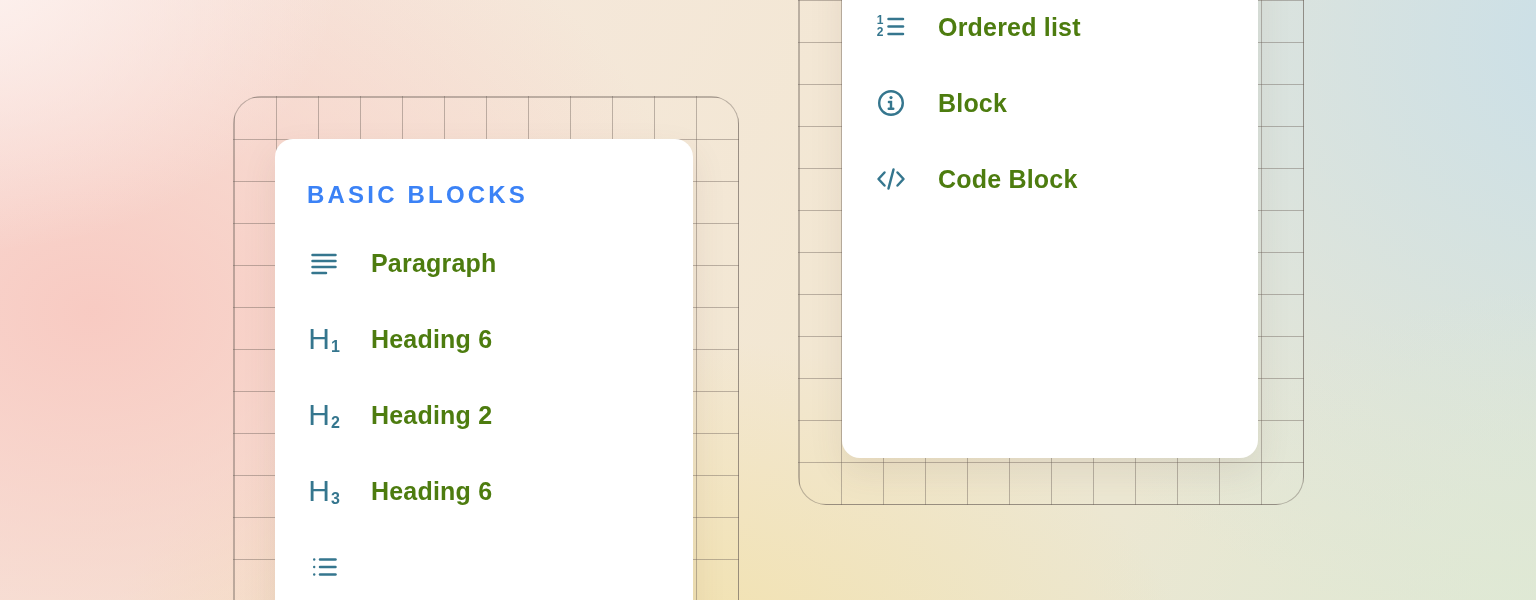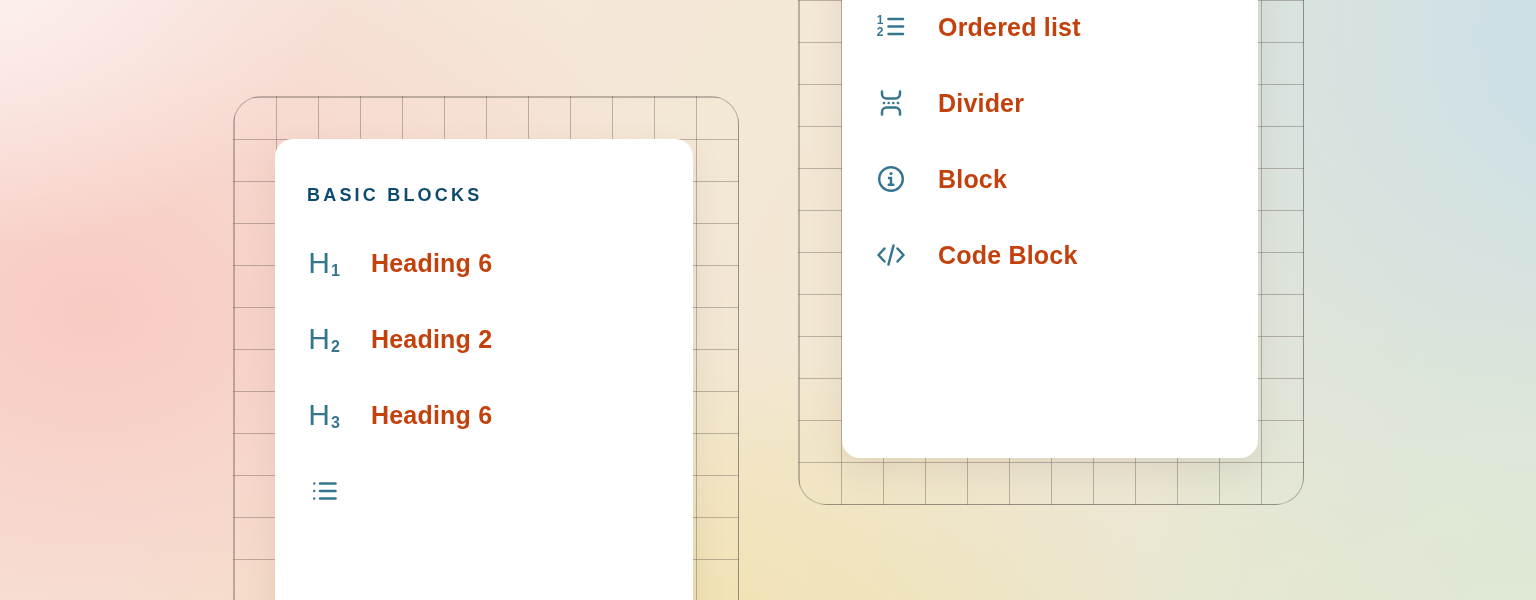--- a/index.html
+++ b/index.html
@@ -33,39 +33,39 @@
     position:absolute;
     background:#ffffff;
     border-radius:18px;
     box-shadow:0 14px 34px rgba(96,66,54,0.10);
   }
   .card-left{ left:275px; top:139px; width:418px; height:540px; padding:0; }
   .card-right{ left:842px; top:-49px; width:416px; height:507px; }
   .section-label{
     margin:44px 0 18px 32px;
     height:24px; line-height:24px;
-    font-size:18px; font-weight:700;
+    font-size:24px; font-weight:700;
     letter-spacing:3.2px;
-    color:#0c4a6e;
+    color:#3b82f6;
   }
   .card-right .items{ padding-top:38px; }
   .item{
     height:76px;
     display:flex; align-items:center;
     padding-left:33px;
     cursor:pointer;
   }
   .item .icon{
     width:32px; height:32px; flex:0 0 32px;
     display:flex; align-items:center; justify-content:center;
   }
   .item .label{
     margin-left:31px;
     font-size:25px; font-weight:700;
-    color:#c2410c;
+    color:#4d7c0f;
     letter-spacing:0.2px;
     white-space:nowrap;
   }
   .icon svg{ display:block; }
   .hicon{
     font-size:30px; font-weight:400; color:#35768e; line-height:1;
     display:flex; align-items:flex-end;
   }
   .hicon .hsub{
     font-size:16px; font-weight:600; line-height:1;
@@ -78,20 +78,31 @@
 
 <div></div>
 
 <div class="grid-panel grid-left"></div>
 <div class="grid-panel grid-right"></div>
 
 <div class="card card-left">
   <div class="section-label">BASIC BLOCKS</div>
   <div class="items">
 
+    <div class="item">
+      <span class="icon">
+        <svg width="32" height="32" viewBox="0 0 32 32" fill="none" stroke="#35768e" stroke-width="2.5" stroke-linecap="round">
+          <path d="M4.5 8 H27.5"></path>
+            <path d="M4.5 14 H27.5"></path>
+            <path d="M4.5 20 H27.5"></path>
+            <path d="M4.5 26 H18"></path>
+        </svg>
+      </span>
+      <span class="label">Paragraph</span>
+    </div>
 
     <div class="item">
       <span class="icon">
         <span class="hicon">
             <span>H</span>
             <span class="hsub">1</span>
           </span>
       </span>
       <span class="label">Heading 6</span>
     </div>
@@ -142,33 +153,20 @@
             <path d="M13.5 15.5 H28"></path>
             <path d="M13.5 23 H28"></path>
           <text class="odigits" x="5" y="13" text-anchor="middle" stroke="none">1</text>
           <text class="odigits" x="5" y="25" text-anchor="middle" stroke="none">2</text>
         </svg>
       </span>
       <span class="label">Ordered list</span>
     </div>
 
 
-    <div class="item">
-      <span class="icon">
-        <svg width="32" height="32" viewBox="0 0 32 32" fill="none" stroke="#35768e" stroke-width="2.5" stroke-linecap="round">
-          <path d="M7 4.5 V7 a4.5 4.5 0 0 0 4.5 4.5 h9 A4.5 4.5 0 0 0 25 7 V4.5"></path>
-          <path d="M7 27.5 V25 a4.5 4.5 0 0 1 4.5 -4.5 h9 A4.5 4.5 0 0 1 25 25 v2.5"></path>
-          <circle cx="9" cy="16" r="1.3" fill="#35768e" stroke="none"></circle>
-          <circle cx="13.7" cy="16" r="1.3" fill="#35768e" stroke="none"></circle>
-          <circle cx="18.3" cy="16" r="1.3" fill="#35768e" stroke="none"></circle>
-          <circle cx="23" cy="16" r="1.3" fill="#35768e" stroke="none"></circle>
-        </svg>
-      </span>
-      <span class="label">Divider</span>
-    </div>
 
     <div class="item">
       <span class="icon">
         <svg width="32" height="32" viewBox="0 0 32 32" fill="none" stroke="#35768e" stroke-width="2.4" stroke-linecap="round">
           <circle cx="16" cy="16" r="11.8"></circle>
           <circle cx="16" cy="10.6" r="1.6" fill="#35768e" stroke="none"></circle>
           <path d="M13.9 15 H16 V21.6"></path>
           <path d="M13.7 21.8 H18.3"></path>
         </svg>
       </span>

